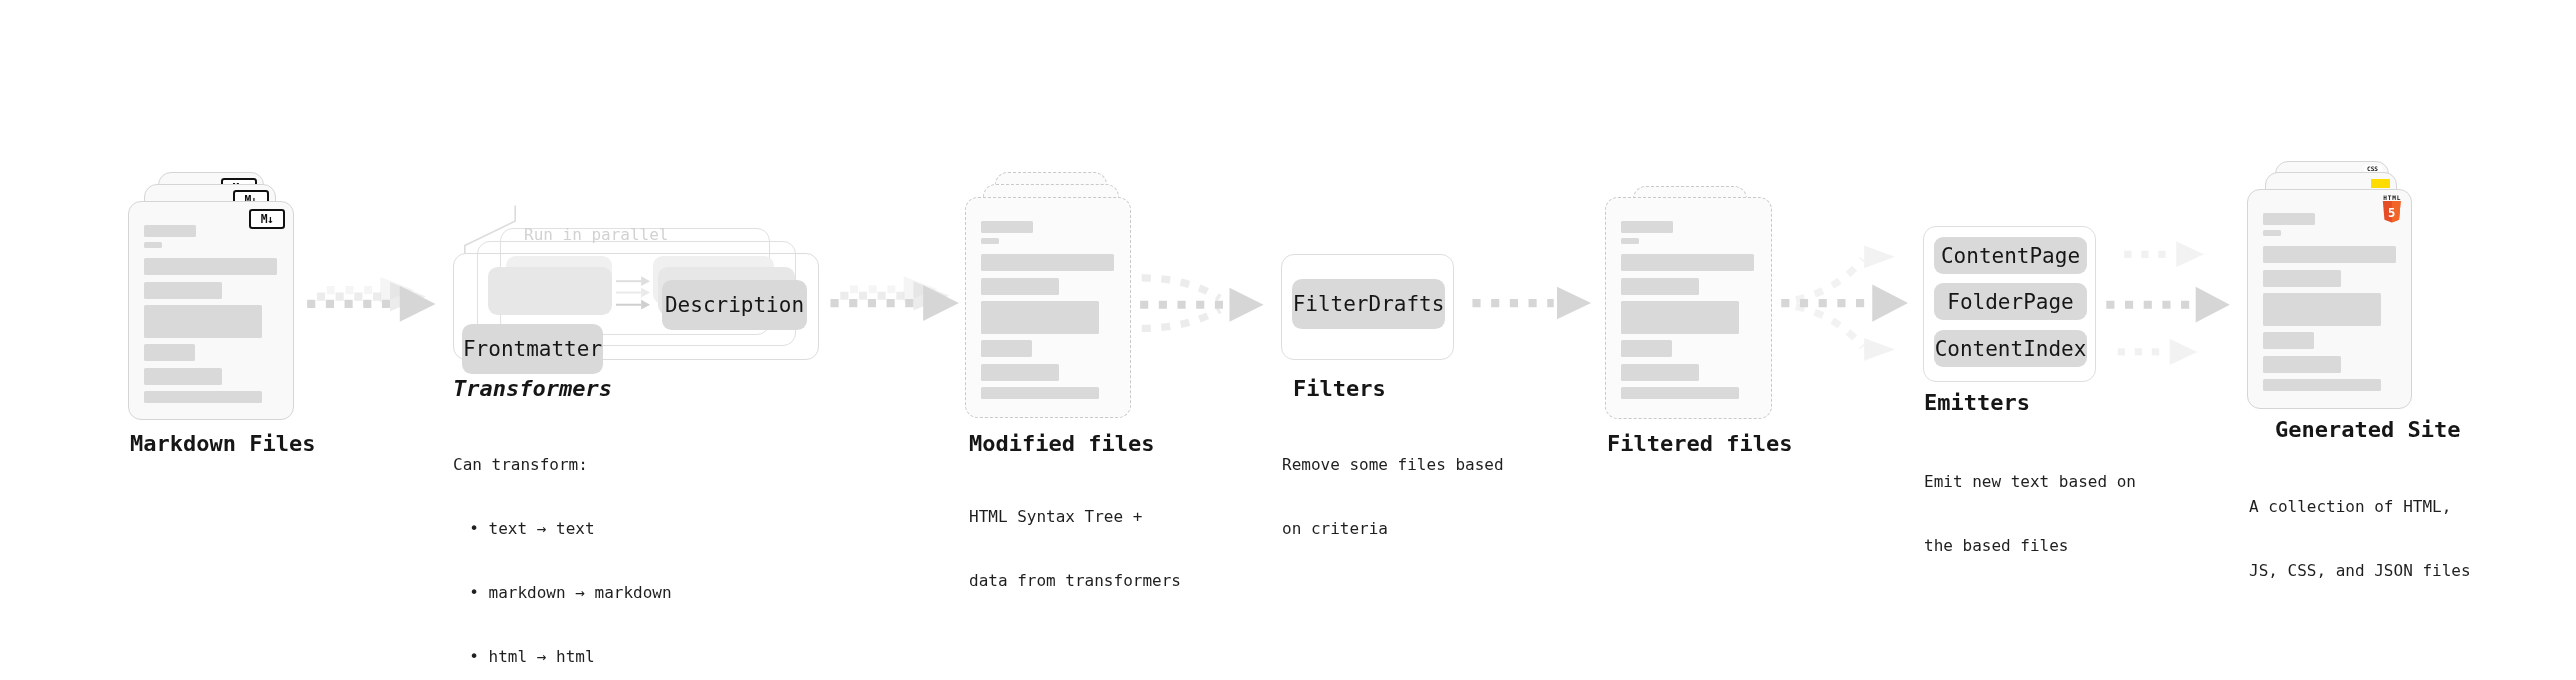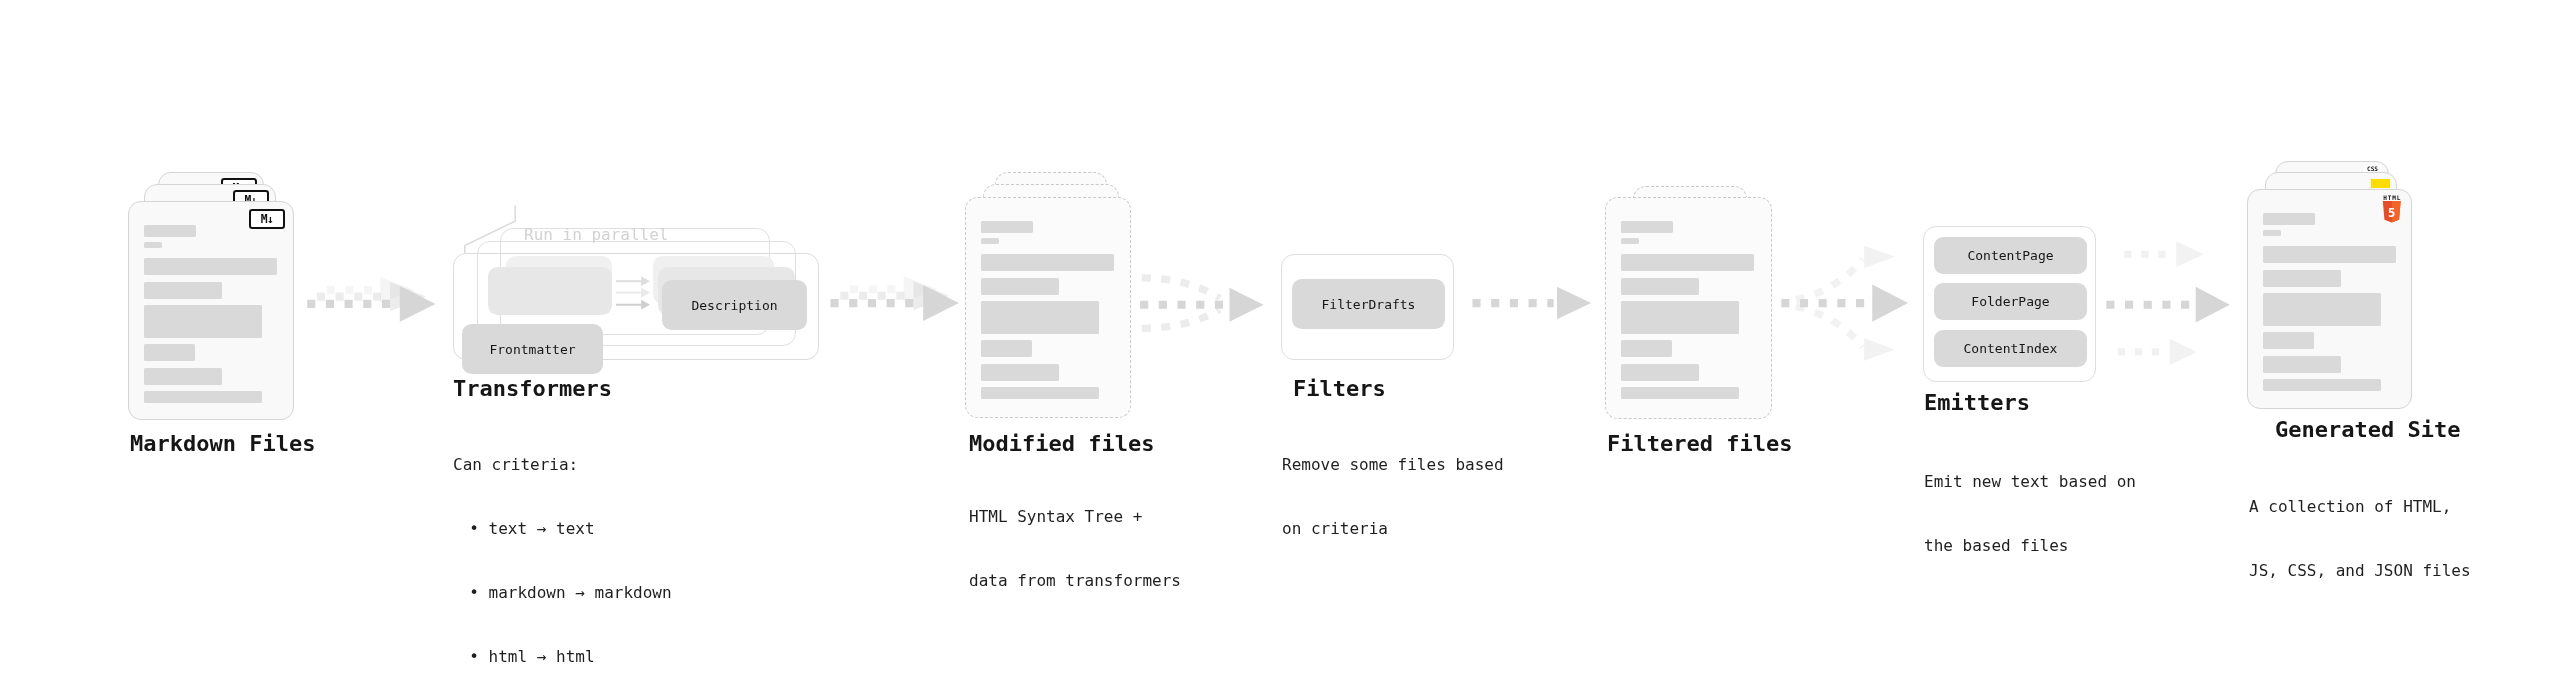--- a/index.html
+++ b/index.html
@@ -35,21 +35,21 @@
   .html5{position:absolute;width:23px;text-align:center;}
   .html5 .h5-label{font-size:6.1px;font-weight:bold;letter-spacing:0.8px;color:#111;line-height:7.3px;}
 
   
   .obox{position:absolute;box-sizing:border-box;border:1.6px solid #e0e0e0;border-radius:13px;background:transparent;}
   .obox.solid{background:#ffffff;border-color:#dedede;}
   .obox.front{border-color:#dcdcdc;}
 
   
   .pill{position:absolute;box-sizing:border-box;background:#d9d9d9;border-radius:9.8px;
-        display:flex;align-items:center;justify-content:center;font-size:13px;color:#161616;}
+        display:flex;align-items:center;justify-content:center;font-size:21px;color:#161616;}
   .pill.ghost1{background:#e7e7e7;}
   .pill.ghost2{background:#f0f0f0;}
 
   
   .title{position:absolute;font-size:22px;line-height:23.6px;font-weight:bold;color:#161616;white-space:pre;}
   .desc{position:absolute;font-size:16px;line-height:21.4px;color:#1f1f1f;white-space:pre;}
   .desc .indent{padding-left:16.3px;}
   .annotation{position:absolute;font-size:16px;color:#d2d2d2;white-space:pre;}
 
   
@@ -98,23 +98,23 @@
     <div class="pill ghost2" style="left:506px;top:256px;width:106px;height:48px;"></div>
     <div class="pill ghost2" style="left:653px;top:256px;width:121px;height:48px;"></div>
     <div class="pill ghost1" style="left:488px;top:267px;width:124px;height:48px;"></div>
     <div class="pill ghost1" style="left:658px;top:267px;width:137px;height:48px;"></div>
 
     <div class="pill" style="left:462px;top:280px;width:141px;height:50px;margin-top:44px;">Frontmatter</div>
     <div class="pill" style="left:662px;top:280px;width:145px;height:50px;">Description</div>
 
     <div class="annotation" style="left:524px;top:201px;margin-top:24px;">Run in parallel</div>
 
-    <div class="title" style="left:453px;top:377px;">Transformers</div>
+    <div class="title" style="left:453px;top:377px;font-style:italic;">Transformers</div>
     <div class="desc" style="left:453px;top:411px;">
-      <div>Can criteria:</div>
+      <div>Can transform:</div>
       <div class="indent">• text → text</div>
       <div class="indent">• markdown → markdown</div>
       <div class="indent">• html → html</div>
     </div>
   </div>
 
   <div>
     <div class="doc dashed doc-back" style="left:995px;top:172px;width:112px;"></div>
     <div class="doc dashed doc-back" style="left:983px;top:184px;width:136px;"></div>
     <div class="doc dashed" style="left:965px;top:197px;width:166px;height:221px;">

